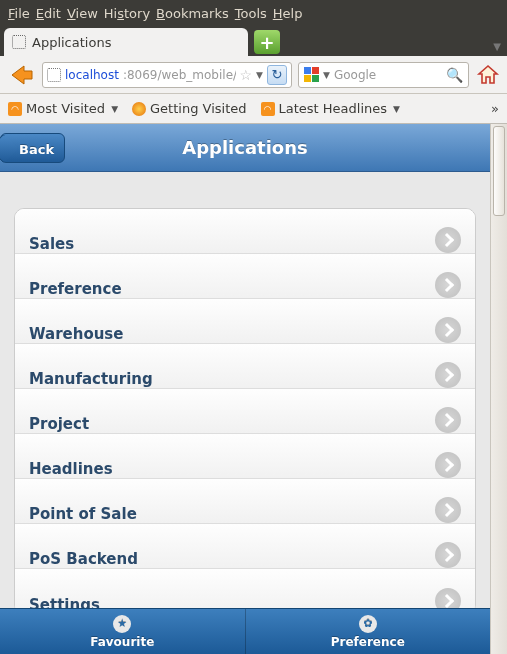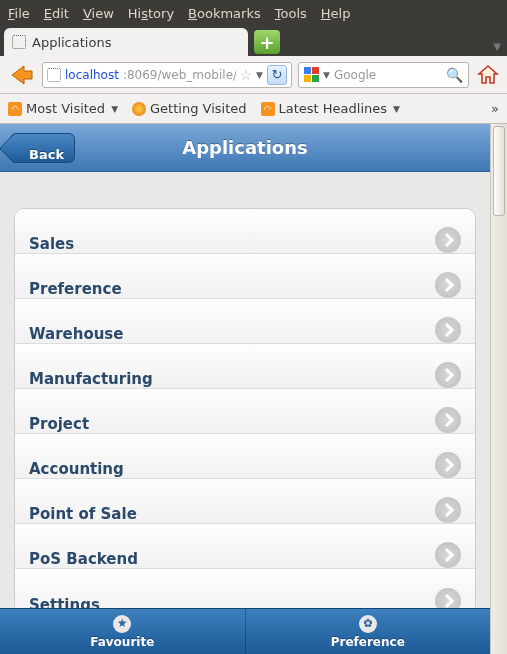--- a/index.html
+++ b/index.html
@@ -1,19 +1,19 @@
 <!DOCTYPE html>
 <html><head>
 <meta charset="utf-8">
 <style>
 * { margin: 0; padding: 0; box-sizing: border-box; font-family: "DejaVu Sans", "Liberation Sans", Arial, sans-serif; }
 html, body { width: 507px; height: 654px; overflow: hidden; background: #3c3b37; }
 
 
-.menubar { background: #3c3b37; color: #dfd8cb; height: 26px; display: flex; align-items: center; padding: 0 8px; font-size: 13px; gap: 14px; }
+.menubar { background: #3c3b37; color: #dfd8cb; height: 26px; display: flex; align-items: center; padding: 0 8px; font-size: 13px; gap: 6px; }
 .menubar span { cursor: default; }
 .menubar .ul { text-decoration: underline; }
 
 
 .tabstrip { background: #3c3b37; height: 30px; display: flex; align-items: flex-end; padding-left: 4px; position: relative; }
 .tab { background: #f2f1f0; border-radius: 6px 6px 0 0; height: 28px; width: 244px; display: flex; align-items: center; padding: 0 8px; font-size: 13px; color: #3c3b37; gap: 6px; }
 .tab .dotted { width: 14px; height: 14px; border: 1.5px dotted #666; border-radius: 2px; }
 .newtab { width: 26px; height: 24px; background: linear-gradient(#9fd86a,#5aa02f); border-radius: 4px; margin-left: 6px; margin-bottom: 2px; display: flex; align-items: center; justify-content: center; color: #fff; font-size: 18px; font-weight: bold; }
 .tabstrip .menudrop { position: absolute; right: 6px; bottom: 4px; color: #777; font-size: 10px; }
 
@@ -44,21 +44,21 @@
 
 
 .apparea { position:relative; height: 530px; display:flex; }
 .appcol { width: 490px; display:flex; flex-direction:column; background:#e8e8e8; }
 .scrolltrack { width:17px; background: linear-gradient(to right,#efece7,#e3dfd8); border-left:1px solid #c9c5bd; position:relative;}
 .scrollthumb{ position:absolute; top:2px; left:2px; right:2px; height:90px; background:linear-gradient(to right,#fdfcfb,#e7e3db); border:1px solid #b9b4aa; border-radius:3px;}
 
 
 .apphead { height:48px; background:linear-gradient(#7aa8d8,#3e77b4); position:relative; display:flex; align-items:center; justify-content:center; border-bottom:1px solid #2d5b8e;}
 .apphead .title{ color:#fff; font-size:18px; font-weight:bold; text-shadow:0 -1px 0 rgba(0,0,0,0.3);}
-.backbtn{ position:absolute; left:10px; top:9px; height:30px; display:flex; align-items:flex-end; background:linear-gradient(#4a88c6,#1f5a97); border:1px solid #174a7c; border-radius:6px; padding:18px 10px 0 18px; color:#fff; font-size:13px; font-weight:bold; text-shadow:0 -1px 0 rgba(0,0,0,0.3);}
+.backbtn{ position:absolute; left:0; top:9px; height:30px; display:flex; align-items:flex-start; background:linear-gradient(#4a88c6,#1f5a97); border:1px solid #174a7c; border-radius:6px; padding:8px 10px 0 18px; color:#fff; font-size:13px; font-weight:bold; text-shadow:0 -1px 0 rgba(0,0,0,0.3);}
 .backbtn::before{content:""; position:absolute; left:-8px; top:4px; width:20px; height:20px; background:linear-gradient(135deg,#4a88c6,#1f5a97); border-left:1px solid #174a7c; border-bottom:1px solid #174a7c; transform:rotate(45deg); border-radius:3px;}
 .backbtn span{position:relative;z-index:1;}
 
 
 .listwrap{ flex:1; overflow:hidden; padding:36px 14px 0 14px;}
 .list{ background:#fff; border:1px solid #ccc; border-radius:10px; overflow:hidden;}
 .row{ height:45px; display:flex; align-items:flex-end; justify-content:space-between; padding:0 14px; border-bottom:1px solid #ddd; background:linear-gradient(#fefefe,#f1f1f1);}
 .row:last-child{border-bottom:none;}
 .row .lbl{ color:#2b4a6b; font-weight:bold; font-size:15px;}
 .row .chev{ width:26px; height:26px; border-radius:50%; background:radial-gradient(#d7d7d7,#bfbfbf); display:flex; align-items:center; justify-content:center;}
@@ -166,21 +166,21 @@
           </div>
         <div class="row">
             <span class="lbl">Manufacturing</span>
             <span class="chev"></span>
           </div>
         <div class="row">
             <span class="lbl">Project</span>
             <span class="chev"></span>
           </div>
         <div class="row">
-            <span class="lbl">Accounting</span>
+            <span class="lbl">Headlines</span>
             <span class="chev"></span>
           </div>
         <div class="row">
             <span class="lbl">Point of Sale</span>
             <span class="chev"></span>
           </div>
         <div class="row">
             <span class="lbl">PoS Backend</span>
             <span class="chev"></span>
           </div>

